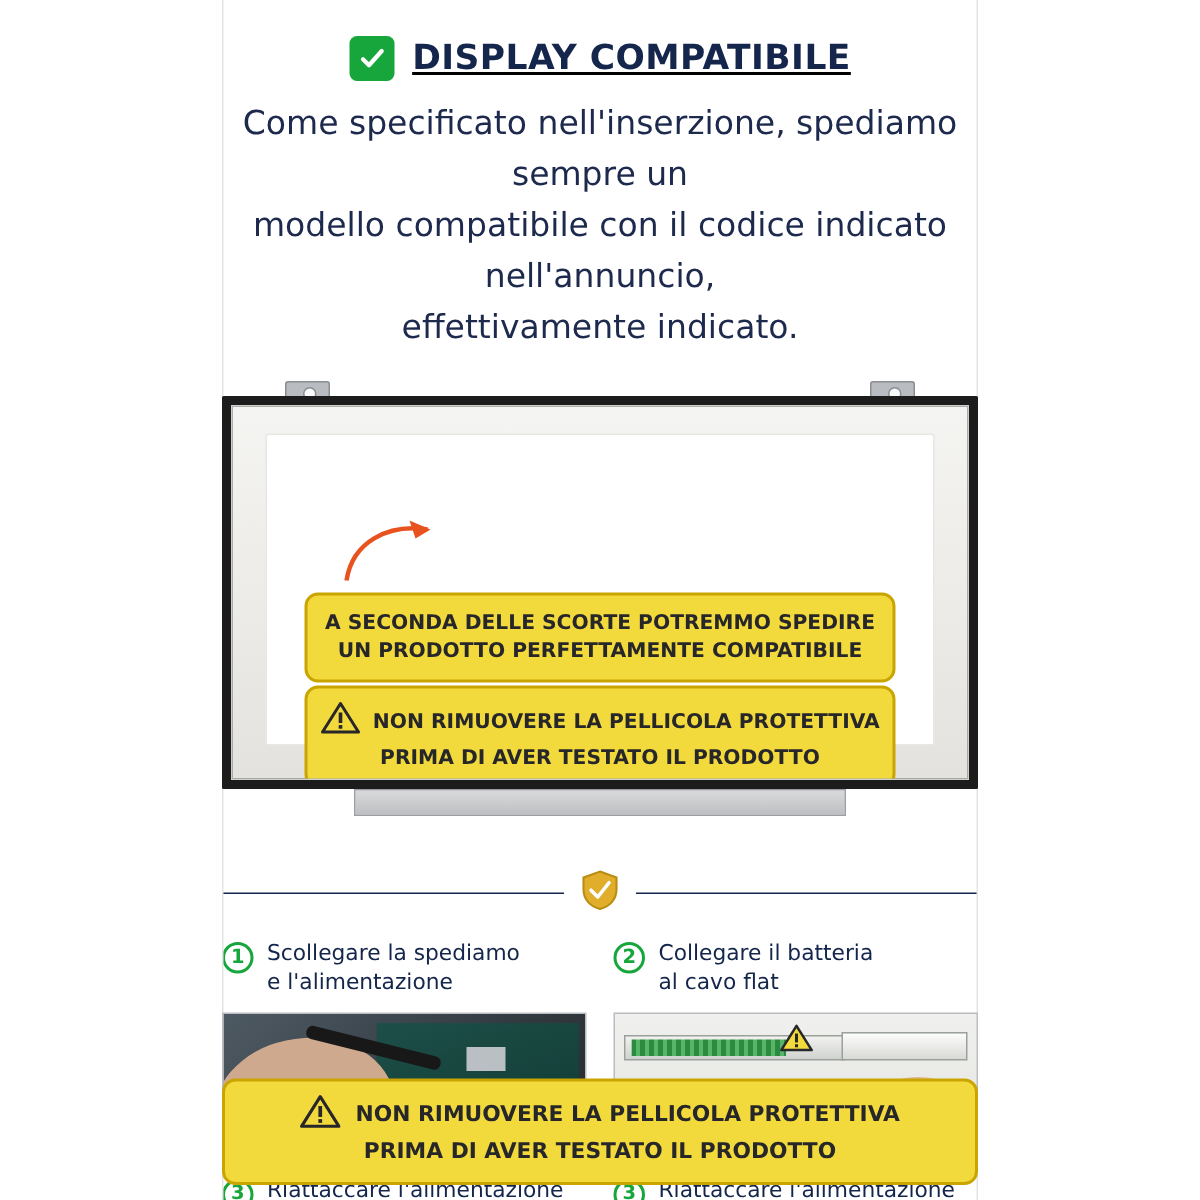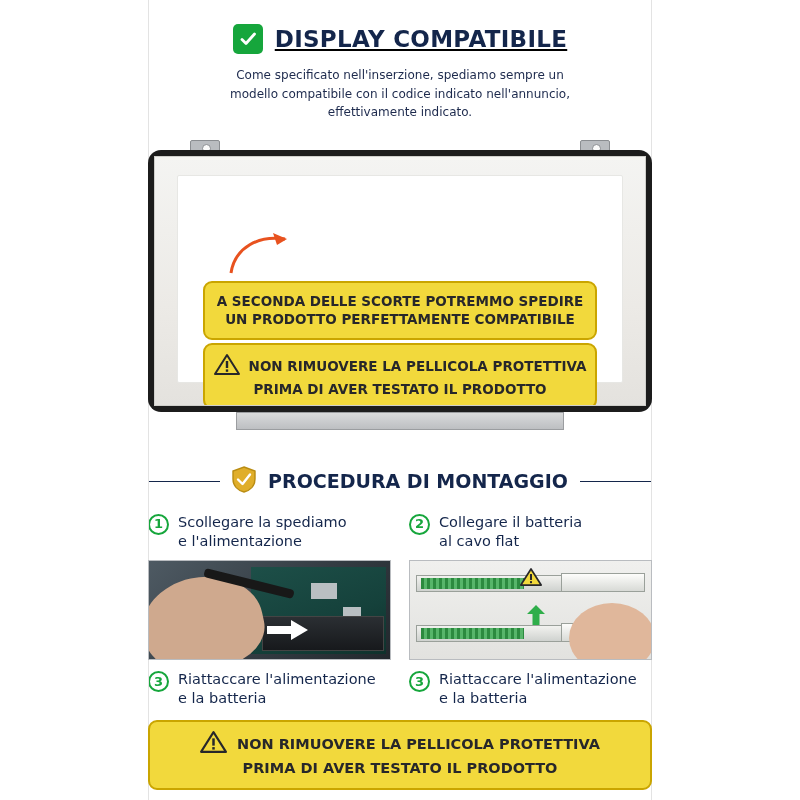--- a/index.html
+++ b/index.html
@@ -54,21 +54,21 @@
     font-size: 23px;
     font-weight: bold;
     color: #14264b;
     letter-spacing: 0.3px;
   }
 
   .intro {
     margin: 12px auto 0;
     width: 540px;
     text-align: center;
-    font-size: 12px;
+    font-size: 22px;
     line-height: 1.55;
     color: #1d2a4d;
   }
 
   
   .display-wrap {
     position: relative;
     margin: 18px auto 0;
     width: 504px;
     height: 300px;
@@ -97,21 +97,21 @@
   .tab.left { left: 42px; }
   .tab.right { right: 42px; }
 
   .panel {
     position: absolute;
     top: 10px;
     left: 0;
     width: 504px;
     height: 262px;
     background: #1c1c1c;
-    border-radius: 13px;
+    border-radius: 1px;
     box-sizing: border-box;
     padding: 6px;
   }
   .panel-inner {
     width: 100%;
     height: 100%;
     background: linear-gradient(180deg, #f4f4f2 0%, #eceae6 60%, #e4e2de 100%);
     border: 1px solid #cfcfcb;
     box-sizing: border-box;
     position: relative;
@@ -371,21 +371,20 @@
   </div>
 
   <div class="proc-head">
     <span class="proc-line"></span>
     <span class="shield">
       <svg width="24" height="27" viewBox="0 0 24 27" aria-hidden="true">
         <path d="M12 1 L23 5 V13 C23 20 18 24.5 12 26 C6 24.5 1 20 1 13 V5 Z" fill="#e0ae2a" stroke="#b98c12" stroke-width="1.4"></path>
         <path d="M6 13.5 L10.5 18 L18 8.5" fill="none" stroke="#ffffff" stroke-width="2.4" stroke-linecap="round" stroke-linejoin="round"></path>
       </svg>
     </span>
-    <div class="proc-title">PROCEDURA DI MONTAGGIO</div>
     <span class="proc-line"></span>
   </div>
 
   <div class="steps">
 
     <div class="step-label">
       <span class="step-num">1</span>
       <span>
         <span>Scollegare la spediamo</span><br>
         <span>e l'alimentazione</span>

